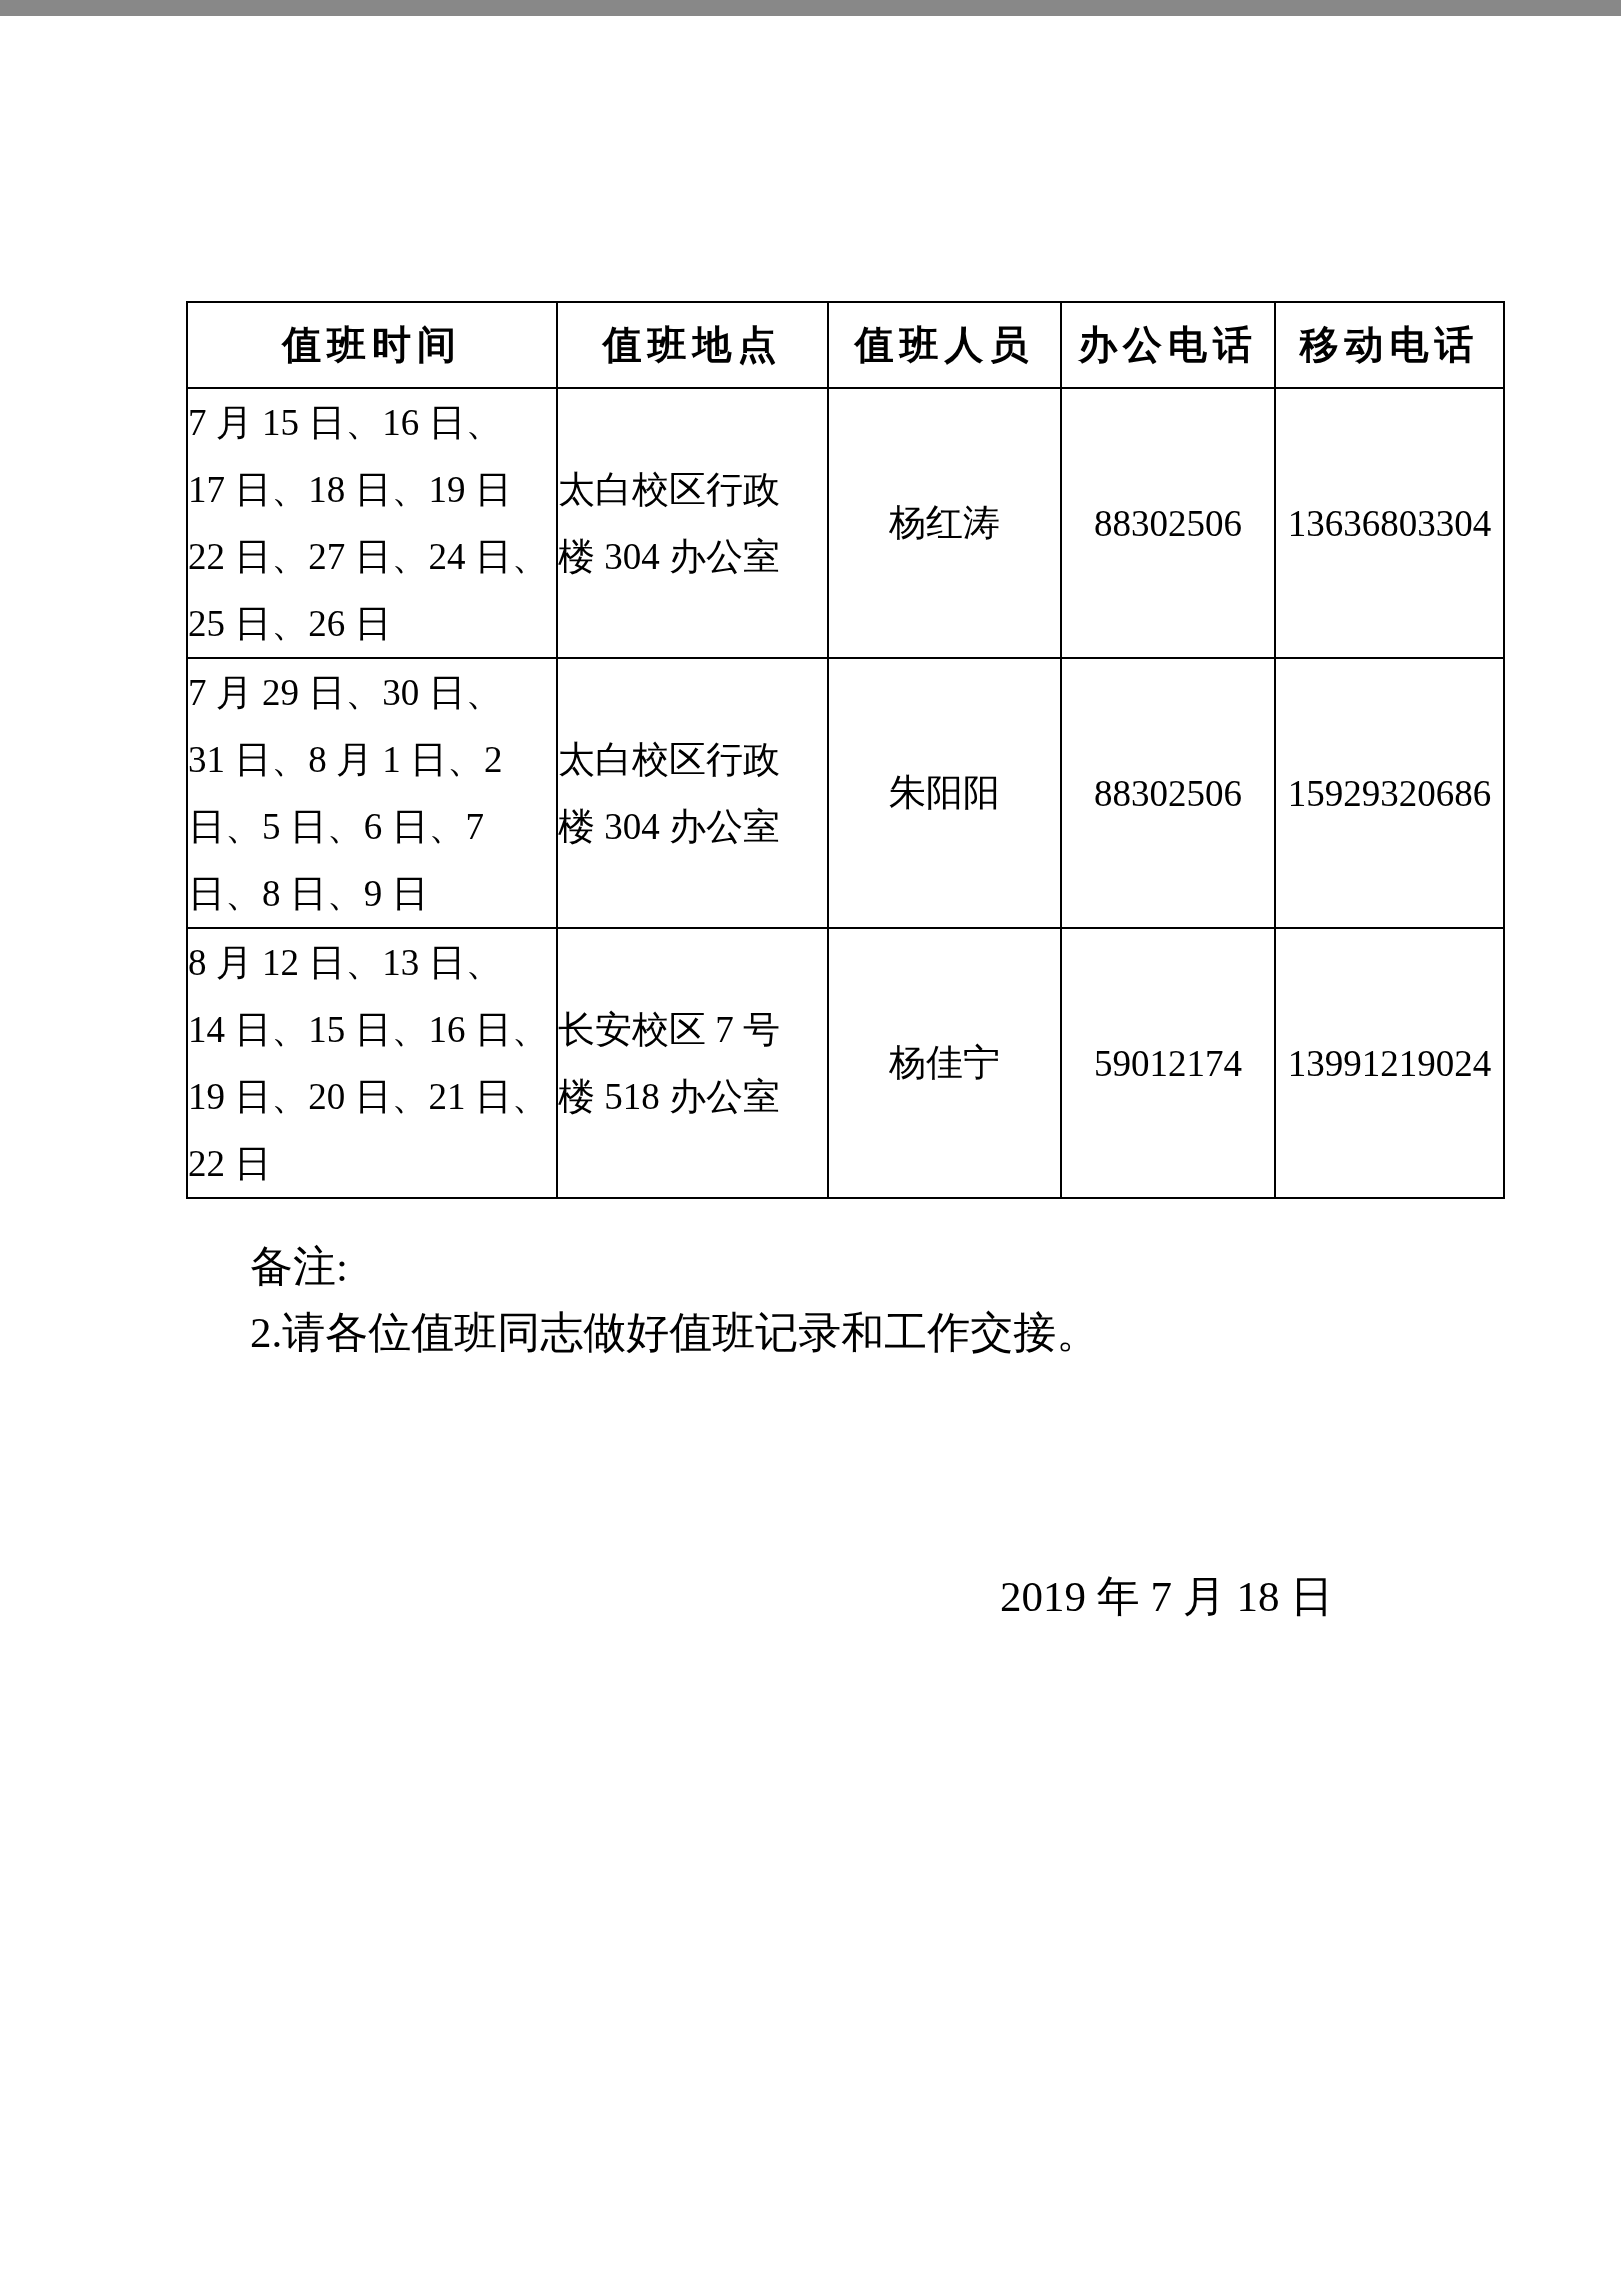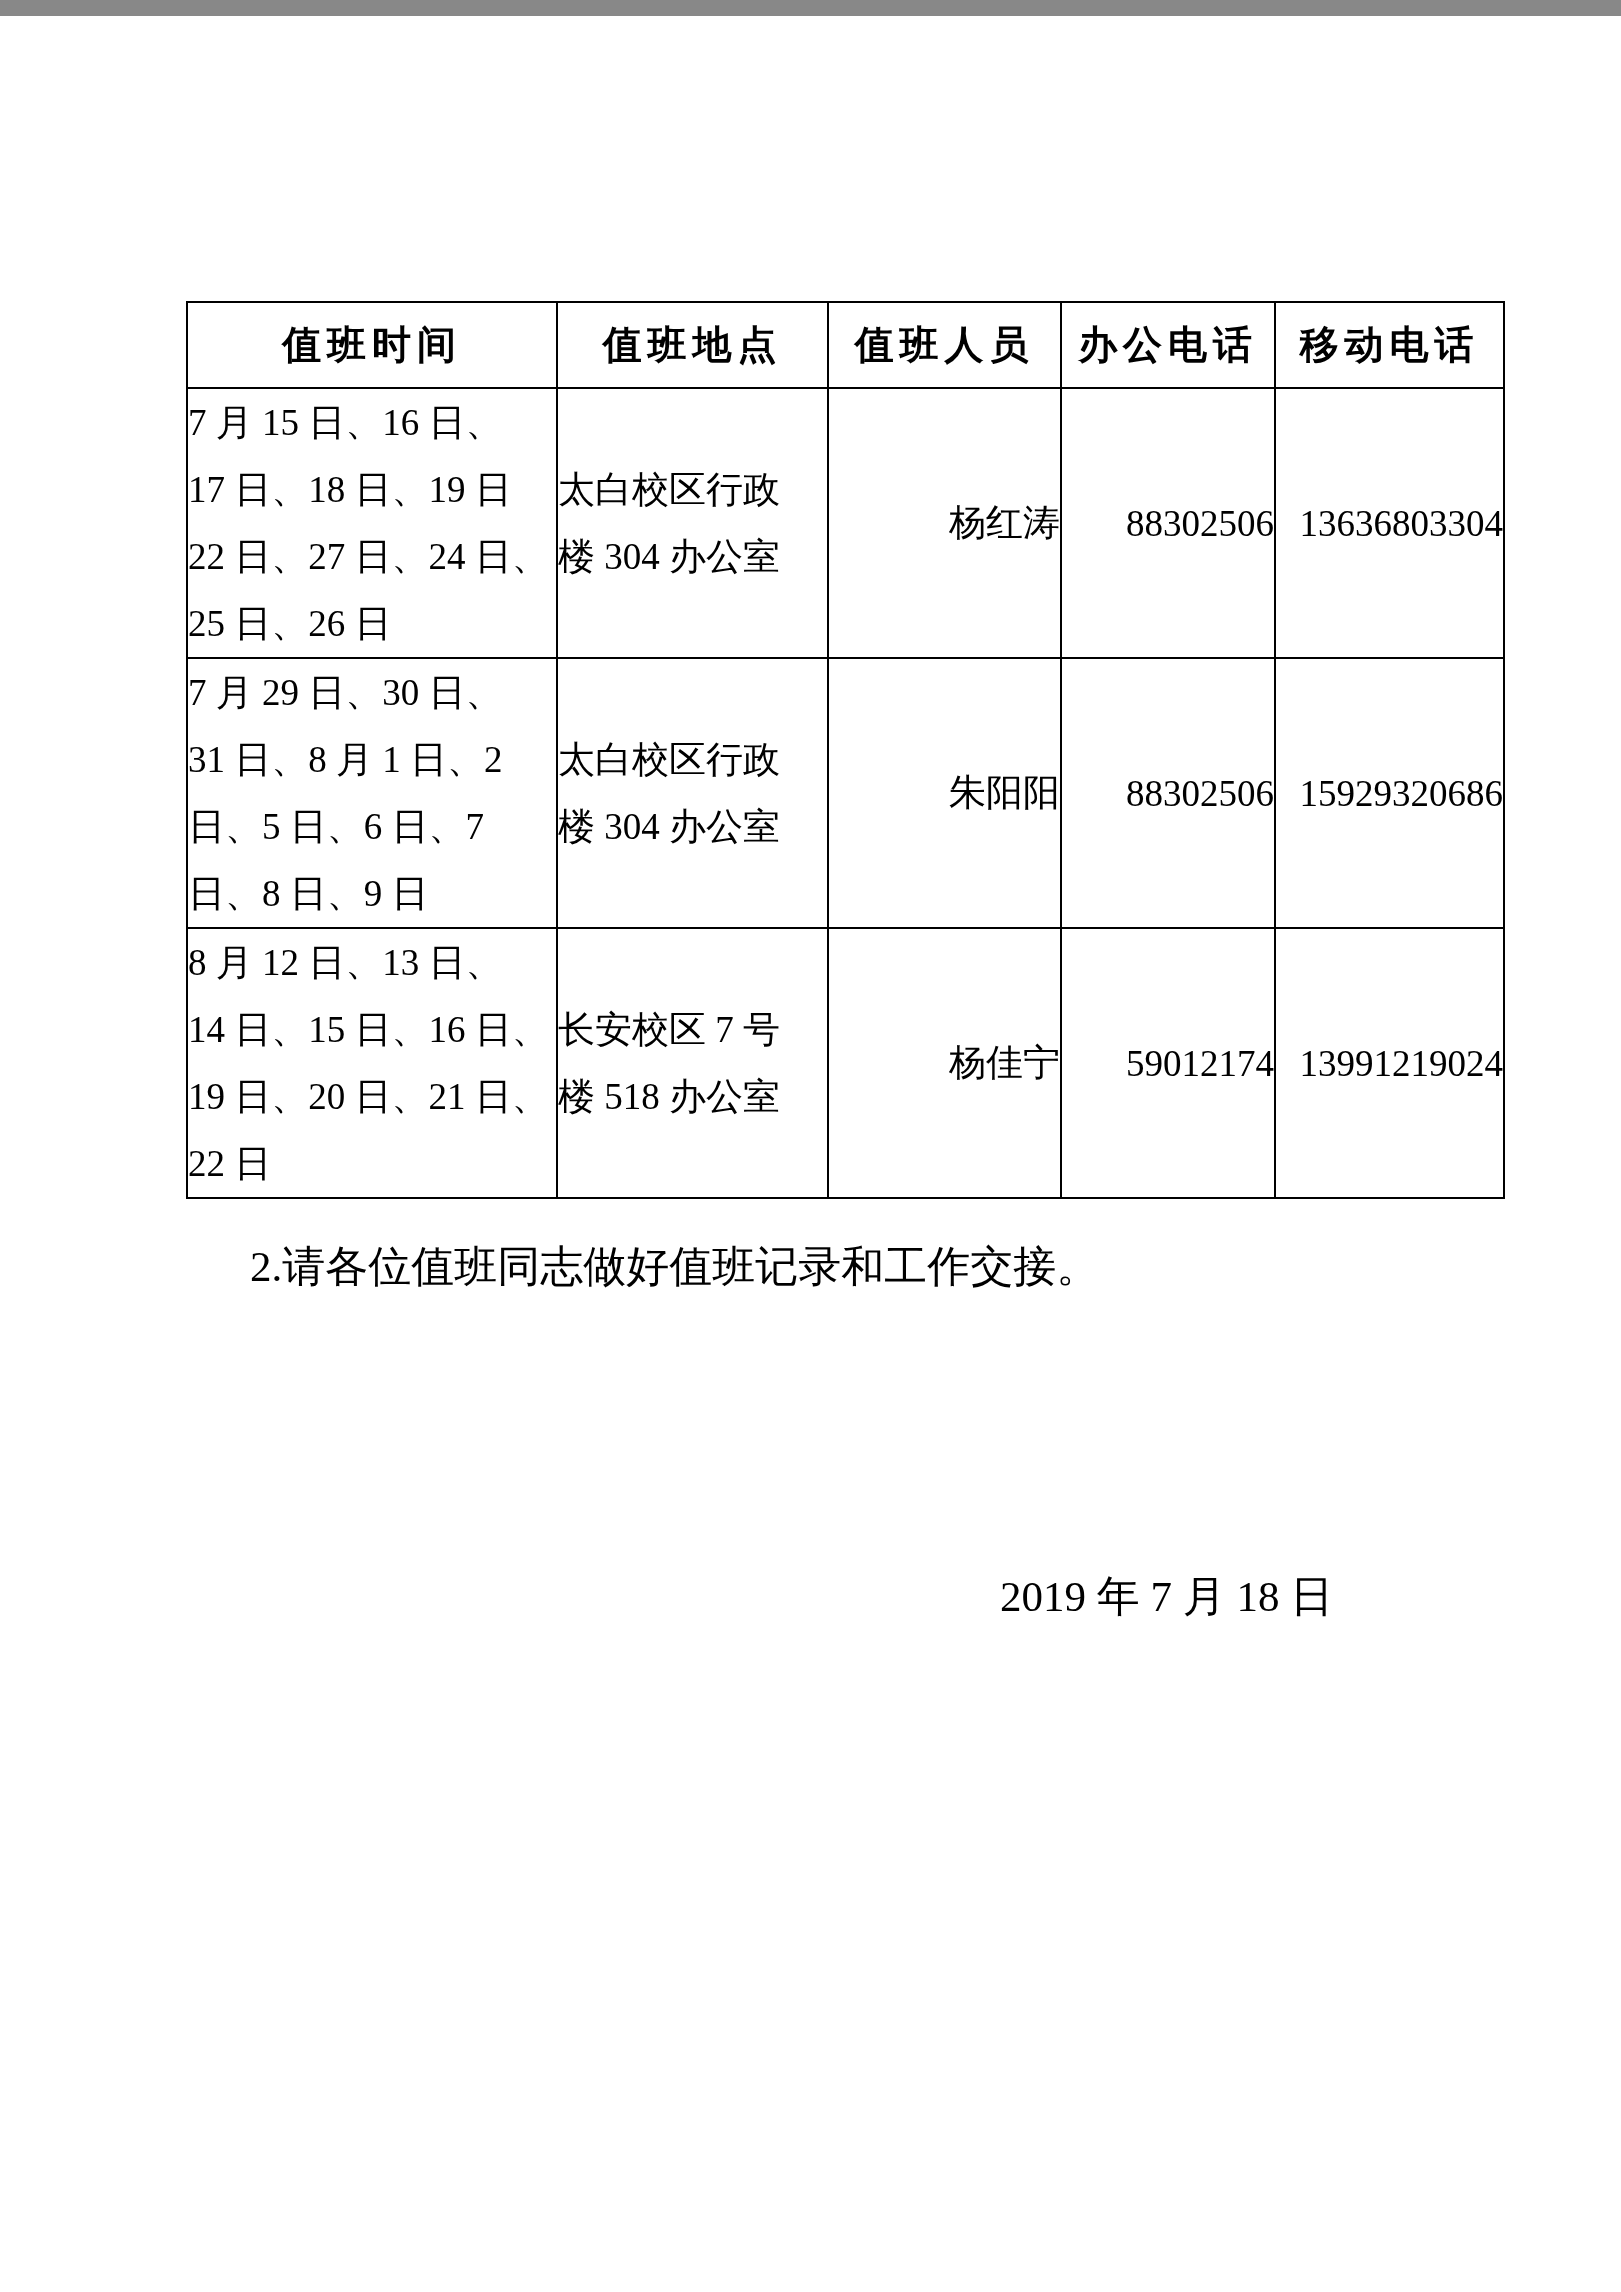--- a/index.html
+++ b/index.html
@@ -52,21 +52,21 @@
   td.loc-cell {
     padding-left: 39px;
     text-align: left;
   }
   .cell-line {
     font-size: 37px;
     line-height: 67px;
     white-space: nowrap;
   }
   td.center-cell {
-    text-align: right;
+    text-align: center;
     font-size: 37px;
   }
 
   
   .notes {
     position: absolute;
     left: 250px;
     top: 1218px;
     font-size: 43px;
     line-height: 66px;
@@ -150,20 +150,21 @@
           <div class="cell-line">楼 518 办公室</div>
         </td>
         <td class="center-cell">杨佳宁</td>
         <td class="center-cell">59012174</td>
         <td class="center-cell">13991219024</td>
       </tr>
     </tbody>
   </table>
 
   <div class="notes">
+    <div>备注:</div>
     <div>2.请各位值班同志做好值班记录和工作交接。</div>
   </div>
 
   <div class="signature">
     <div>2019 年 7 月 18 日</div>
   </div>
 
 </div>
 
 

